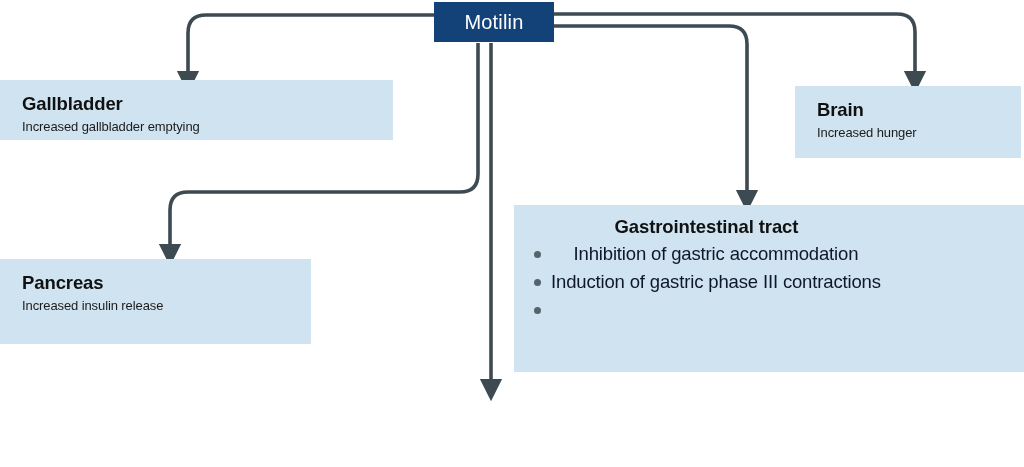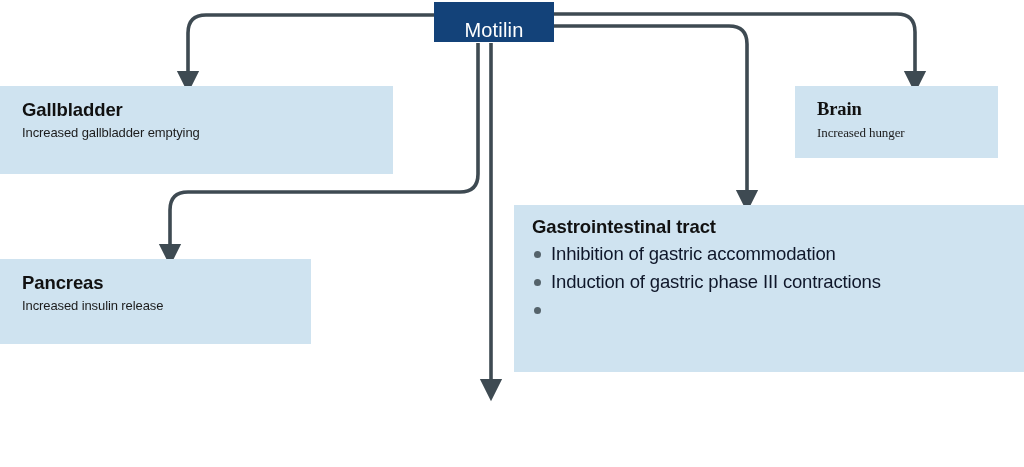--- a/index.html
+++ b/index.html
@@ -56,34 +56,34 @@
   }
   
   #motilin-node {
     position: absolute;
     left: 434px;
     top: 2px;
     width: 120px;
     height: 40px;
     background: #134279;
     display: flex;
-    align-items: flex-end;
+    align-items: center;
     justify-content: center;
   }
   #motilin-label {
     color: #ffffff;
     font-size: 20px;
     font-weight: normal;
     letter-spacing: 0.2px;
   }
   
-  #node-gallbladder { left: 0px;   top: 86px;  width: 393px; height: 88px; }
-  #node-brain       { left: 795px; top: 86px;  width: 203px; height: 72px; font-family: Liberation Serif, serif; }
+  #node-gallbladder { left: 0px;   top: 80px;  width: 393px; height: 60px; }
+  #node-brain       { left: 795px; top: 86px;  width: 226px; height: 72px; }
   #node-pancreas    { left: 0px;   top: 259px; width: 311px; height: 85px; }
-  #node-gi          { left: 514px; top: 205px; width: 510px; height: 167px; }
+  #node-gi          { left: 514px; top: 205px; width: 510px; height: 167px; text-align: center; }
   #node-rectum      { left: 325px; top: 396px; width: 340px; height: 71px; }
 
   #node-gi .node-pad { left: 18px; top: 10px; }
   #node-rectum .node-pad { left: 17px; top: 11px; }
   #node-brain .node-pad { left: 22px; top: 12px; }
 
   .bullet-list {
     list-style: none;
     margin: 2px 0 0 0;
     padding: 0;

